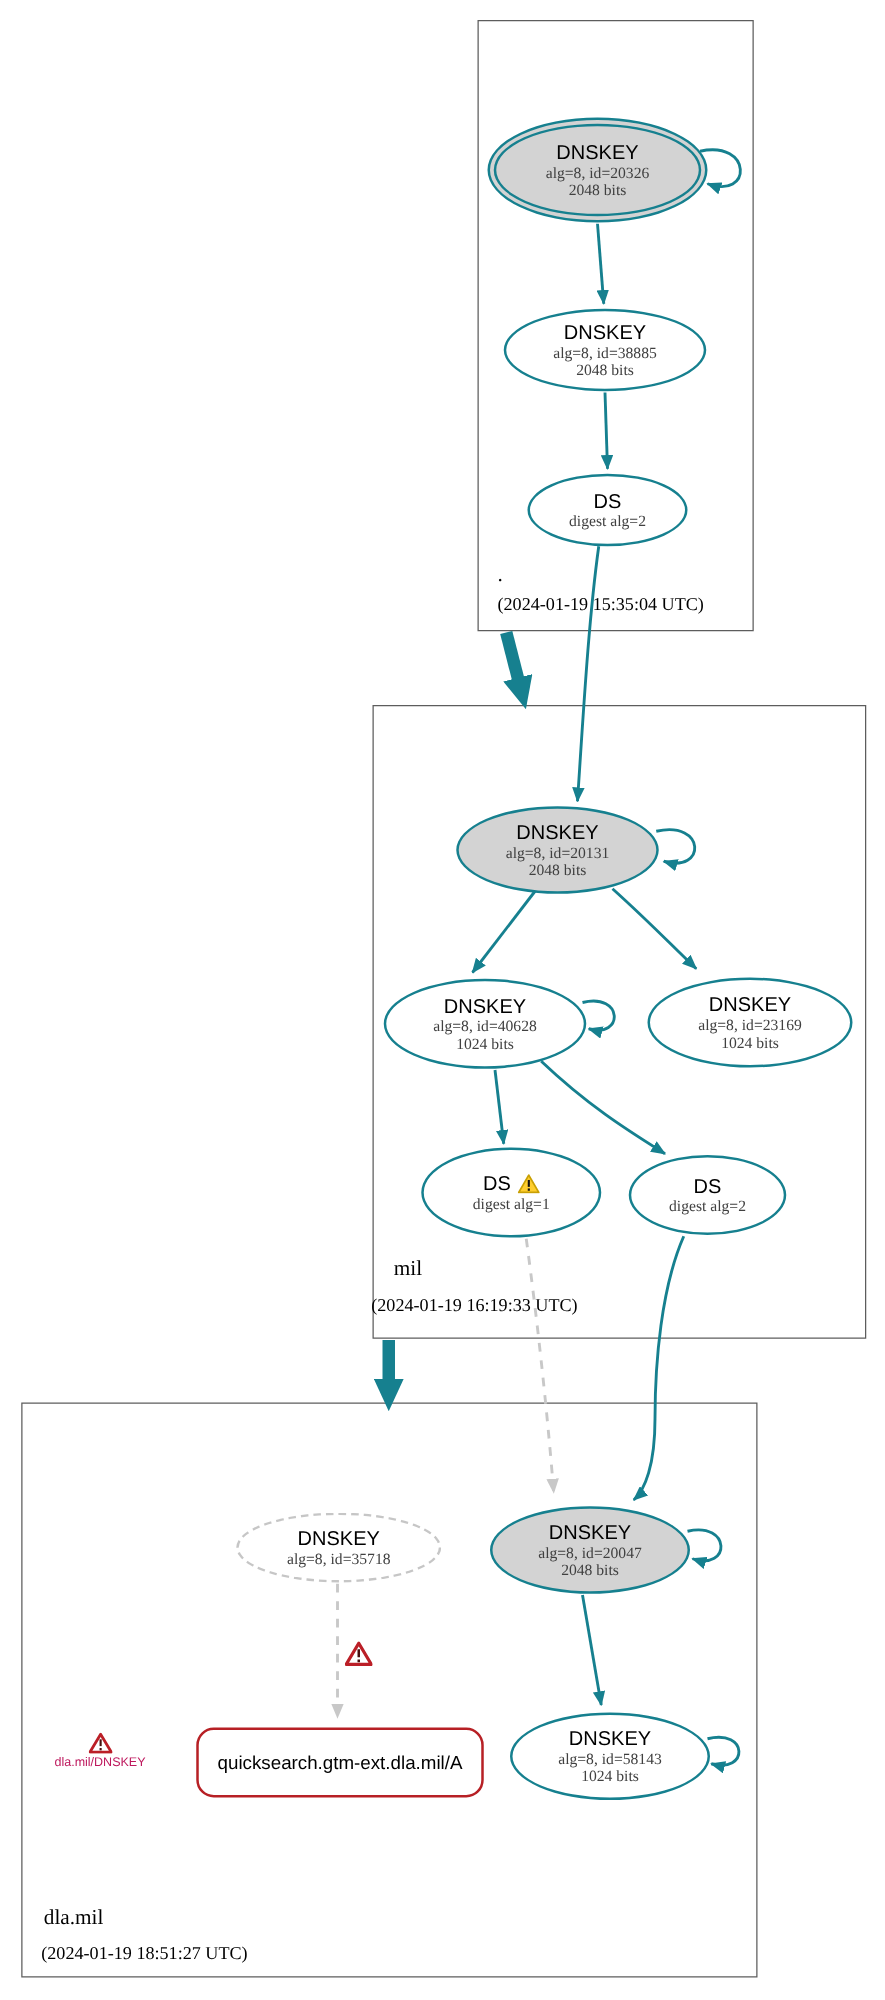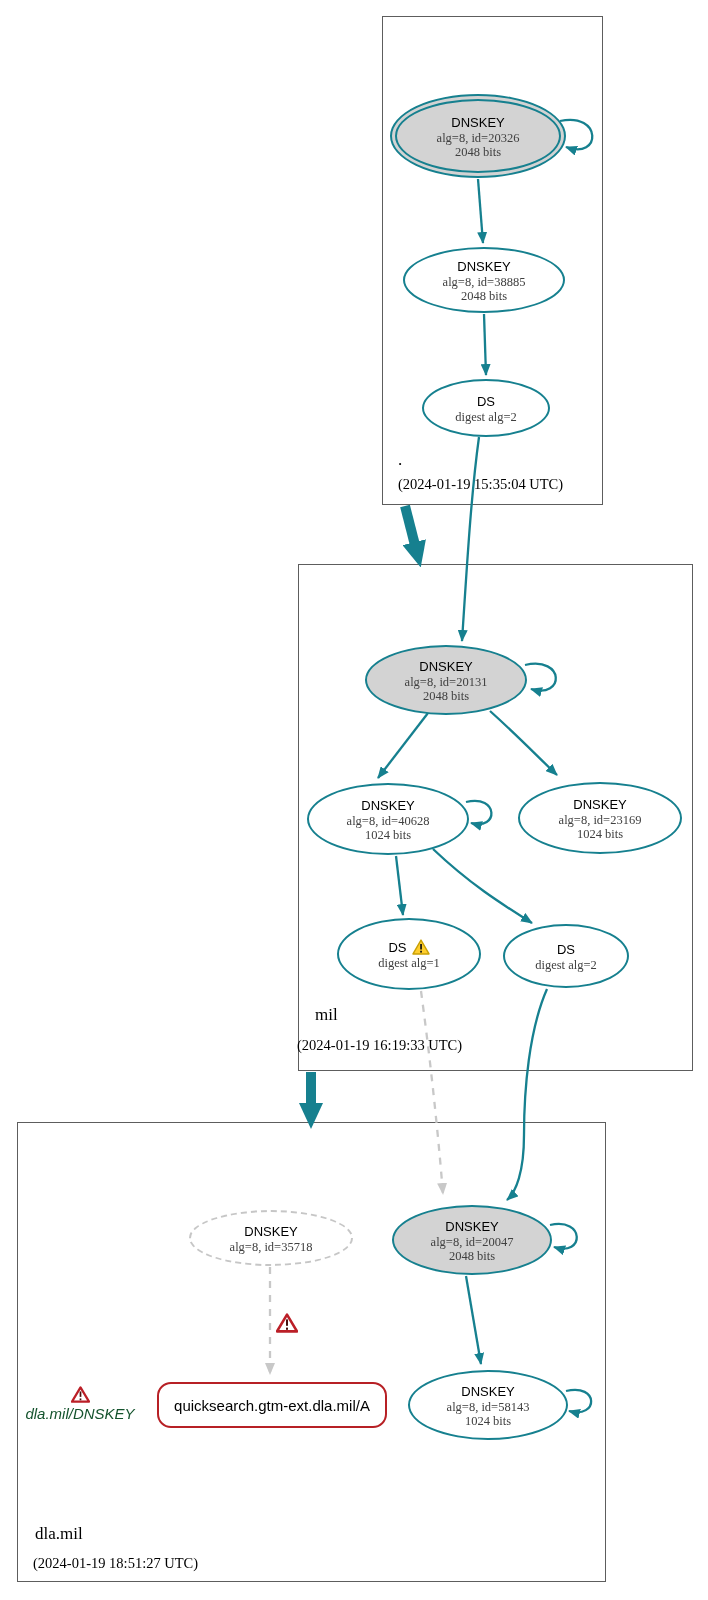--- a/index.html
+++ b/index.html
@@ -6,30 +6,30 @@
   .canvas{position:relative;width:708px;height:1600px;background:#fff;overflow:hidden;
           font-family:"Liberation Serif",serif;}
   .zone-box{position:absolute;border:1px solid #5d5d5d;box-sizing:border-box;}
   .edges{position:absolute;left:0;top:0;}
   .node{position:absolute;box-sizing:border-box;border:2.5px solid #16808f;border-radius:50%;
         background:#fff;display:flex;flex-direction:column;align-items:center;justify-content:center;
         text-align:center;z-index:3;}
   .node.gray{background:#d3d3d3;}
   .node.double .ring{position:absolute;inset:3px;border:2.5px solid #16808f;border-radius:50%;}
   .node.dashedn{border:2px dashed #c6c6c6;}
-  .nt{font-family:"Liberation Sans",sans-serif;font-size:13px;line-height:17px;color:#000;
+  .nt{font-family:"Liberation Sans",sans-serif;font-size:16px;line-height:17px;color:#000;
       display:flex;align-items:center;gap:5px;}
   .nd{font-family:"Liberation Serif",serif;font-size:12.5px;line-height:14px;color:#404040;}
   .rrset{position:absolute;box-sizing:border-box;border:2px solid #b72025;border-radius:14px;
          background:#fff;display:flex;align-items:center;justify-content:center;
          font-family:"Liberation Sans",sans-serif;font-size:15px;color:#000;z-index:3;}
   .zname{position:absolute;font-size:17px;color:#000;z-index:2;}
   .zdate{position:absolute;font-size:14.5px;color:#000;z-index:2;}
   .errgroup{position:absolute;display:flex;flex-direction:column;align-items:center;z-index:3;}
-  .errcap{font-family:"Liberation Sans",sans-serif;font-style:italic;font-size:15px;color:#14532d;
+  .errcap{font-family:"Liberation Sans",sans-serif;font-size:10px;color:#be185d;
           margin-top:2px;white-space:nowrap;}
   .miderr{position:absolute;z-index:4;}
 </style>
 </head>
 <body>
 
 <div class="canvas">
 
   <div class="zone-box" style="left:382px;top:16px;width:221px;height:489px"></div>
   <div class="zone-box" style="left:298px;top:564px;width:395px;height:507px"></div>
@@ -142,21 +142,21 @@
     <div class="nd">alg=8, id=20047</div>
     <div class="nd">2048 bits</div>
   </div>
 
   <div class="node" style="left:408px;top:1370px;width:160px;height:70px">
     <div class="nt">DNSKEY</div>
     <div class="nd">alg=8, id=58143</div>
     <div class="nd">1024 bits</div>
   </div>
 
-  <div class="rrset" style="left:157px;top:1382px;width:230px;height:46px">
+  <div class="rrset" style="left:157px;top:1382px;width:230px;height:56px">
     <span>quicksearch.gtm-ext.dla.mil/A</span>
   </div>
 
   <div class="miderr" style="left:276px;top:1313px">
     <svg width="22" height="20" viewBox="0 0 22 20">
       <path d="M11 1.6 L21 18.4 L1 18.4 Z" fill="#fff" stroke="#bb1f27" stroke-width="2.6" stroke-linejoin="round"></path>
       <rect x="10" y="6.4" width="2" height="6.4" fill="#46100f"></rect>
       <rect x="10" y="14.6" width="2" height="2.2" fill="#46100f"></rect>
     </svg>
   </div>

